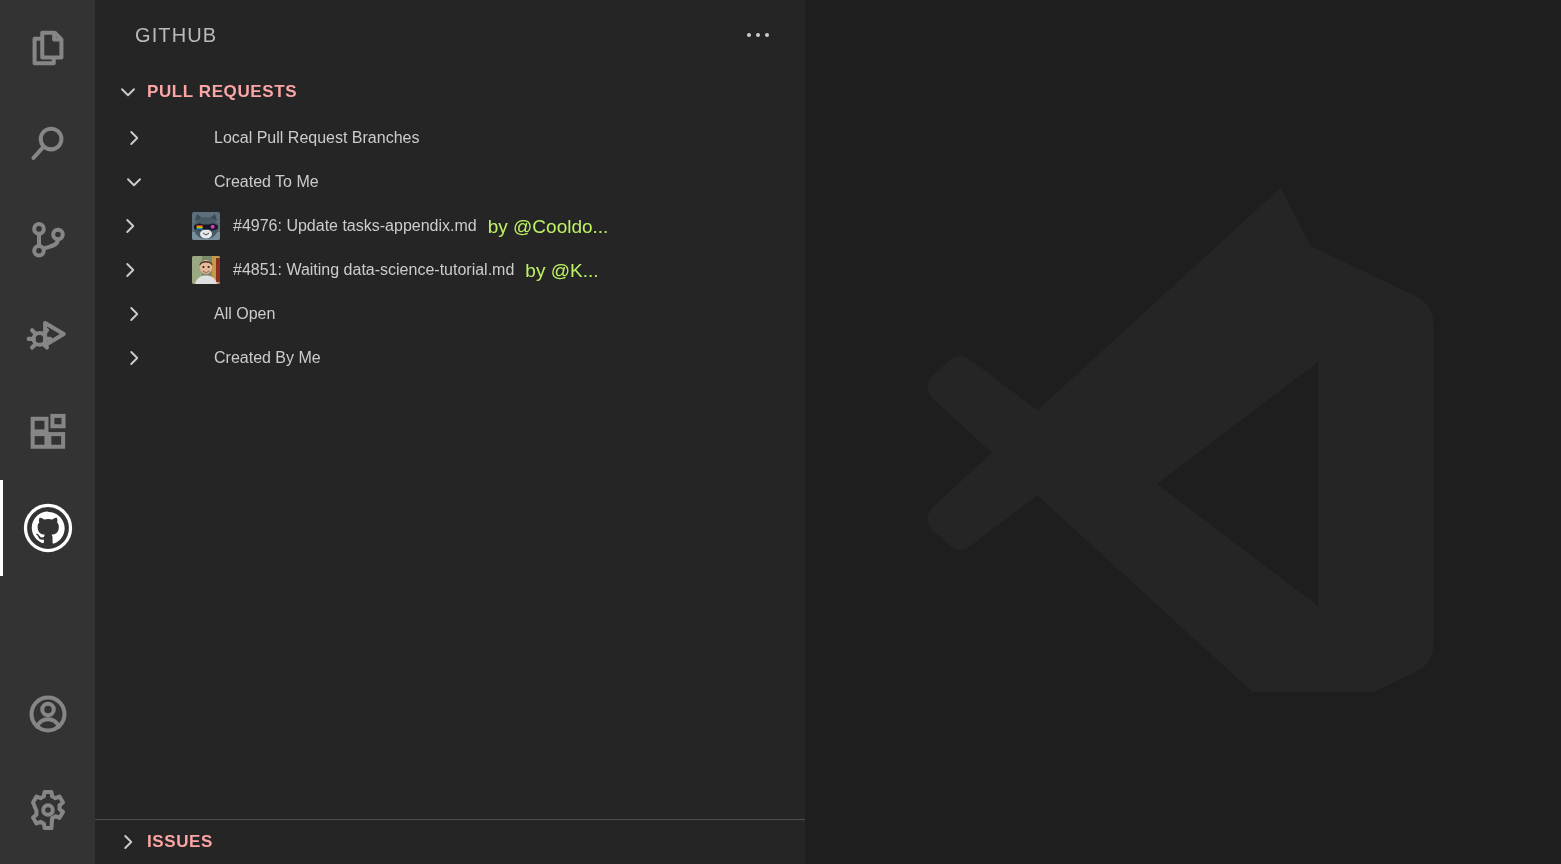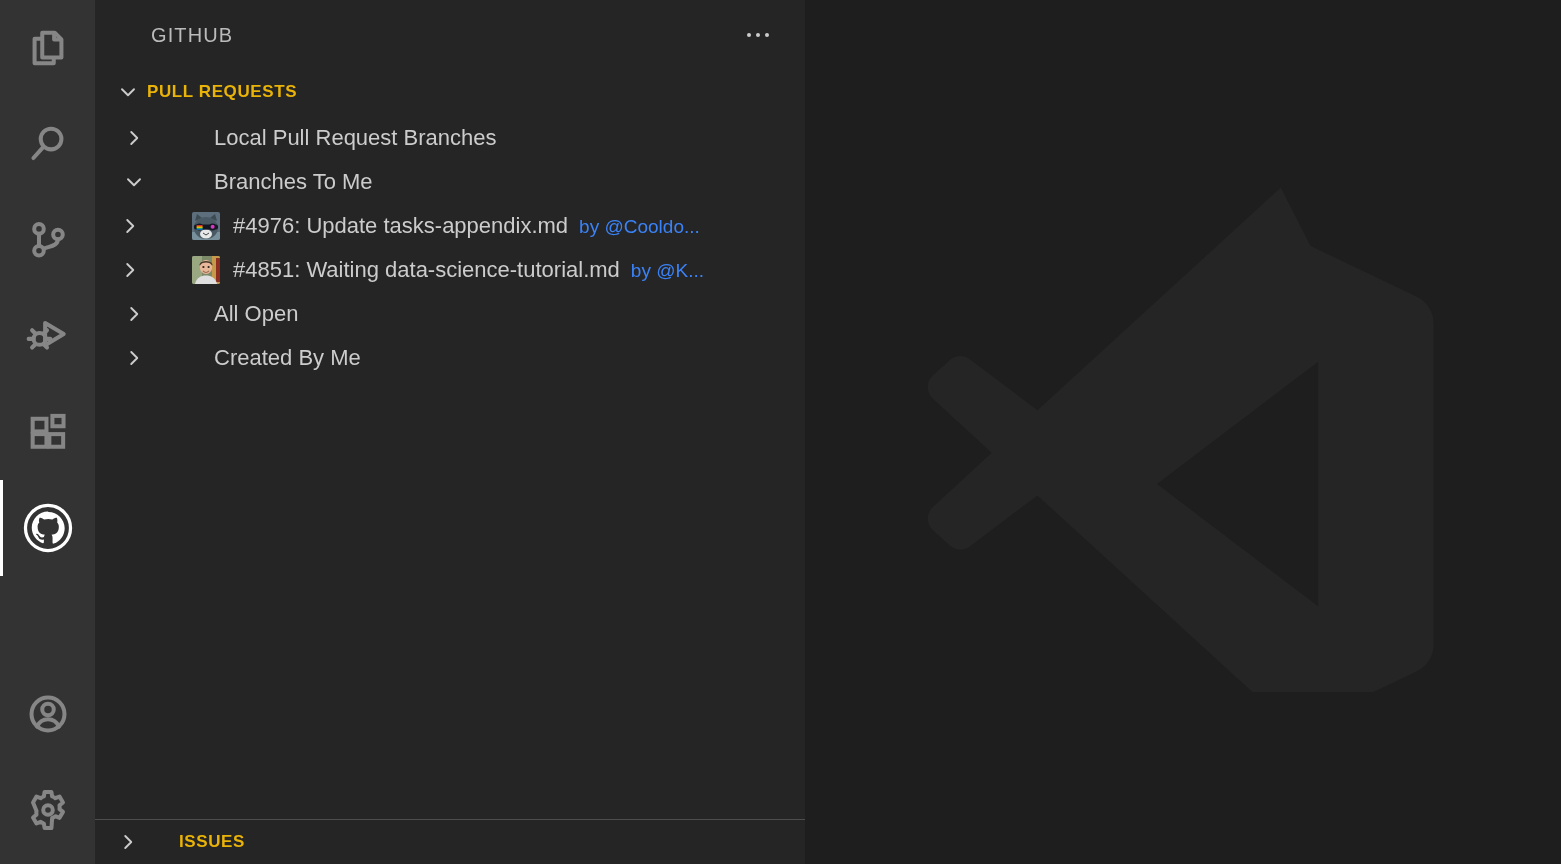--- a/index.html
+++ b/index.html
@@ -78,21 +78,21 @@
     display: flex;
     flex-direction: column;
     overflow: hidden;
   }
 
   .sidebar-title {
     height: 70px;
     flex: 0 0 70px;
     display: flex;
     align-items: center;
-    padding: 0 26px 0 56px;
+    padding: 0 26px 0 40px;
     box-sizing: border-box;
     text-align: center;
   }
   .sidebar-title-text {
     color: #bbbbbb;
     font-size: 20px;
     letter-spacing: 1.1px;
     font-weight: 400;
     white-space: nowrap;
   }
@@ -135,21 +135,21 @@
     cursor: pointer;
   }
   .pane-header .twisty {
     width: 38px;
     display: flex;
     align-items: center;
     justify-content: center;
     flex: 0 0 38px;
   }
   .pane-title {
-    color: #eab308;
+    color: #fca5a5;
     font-size: 17px;
     font-weight: bold;
     letter-spacing: 0.6px;
     white-space: nowrap;
     text-align: center;
   }
 
   .pane-body {
     flex: 1 1 auto;
     overflow: hidden;
@@ -174,26 +174,26 @@
     align-items: center;
     justify-content: center;
     width: 28px;
     height: 28px;
   }
   .tree-row.depth-1 .twisty { margin-left: -94px; }
   .tree-row.depth-2 .twisty { margin-left: -76px; }
 
   .tree-label {
     color: #cccccc;
-    font-size: 22px;
+    font-size: 16px;
     font-weight: 400;
     line-height: 1;
   }
   .tree-sub {
-    color: #3b82f6;
+    color: #bef264;
     font-size: 19px;
     margin-left: 11px;
     line-height: 1;
   }
 
   .avatar {
     width: 28px;
     height: 28px;
     flex: 0 0 28px;
     margin-right: 13px;
@@ -203,21 +203,21 @@
     background: #3b3b3b;
   }
   .avatar svg { display: block; width: 28px; height: 28px; }
 
   
   .pane-issues {
     flex: 0 0 auto;
     border-top: 1px solid #4d4d4d;
     height: 44px;
   }
-  .pane-issues .pane-header { height: 43px; flex: 0 0 43px; gap: 32px; }
+  .pane-issues .pane-header { height: 43px; flex: 0 0 43px; }
 
   
   .editor {
     flex: 1 1 auto;
     position: relative;
     background: #1e1e1e;
     overflow: hidden;
   }
   .watermark {
     position: absolute;
@@ -362,21 +362,21 @@
           <span class="tree-label">Local Pull Request Branches</span>
         </div>
 
 
         <div class="tree-row depth-1">
           <span class="twisty">
             <svg width="20" height="20" viewBox="0 0 16 16">
               <path d="M3.2 5.8 L8 10.6 L12.8 5.8" fill="none" stroke="#cccccc" stroke-width="1.5" stroke-linecap="round" stroke-linejoin="round"></path>
             </svg>
           </span>
-          <span class="tree-label">Branches To Me</span>
+          <span class="tree-label">Created To Me</span>
         </div>
 
         <div class="tree-row depth-2">
           <span class="twisty">
             <svg width="20" height="20" viewBox="0 0 16 16">
               <path d="M5.8 3.2 L10.6 8 L5.8 12.8" fill="none" stroke="#cccccc" stroke-width="1.5" stroke-linecap="round" stroke-linejoin="round"></path>
             </svg>
           </span>
           <span class="avatar">
             <svg viewBox="0 0 28 28">

